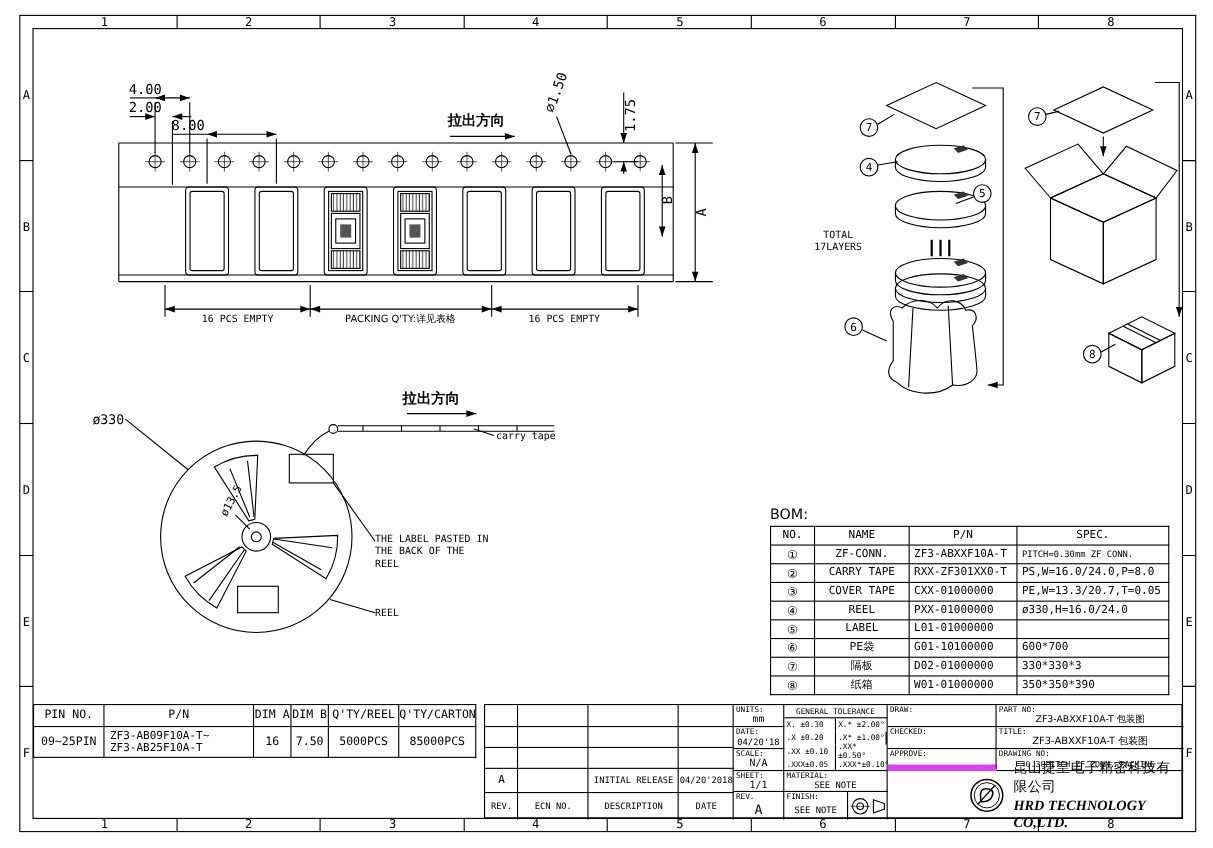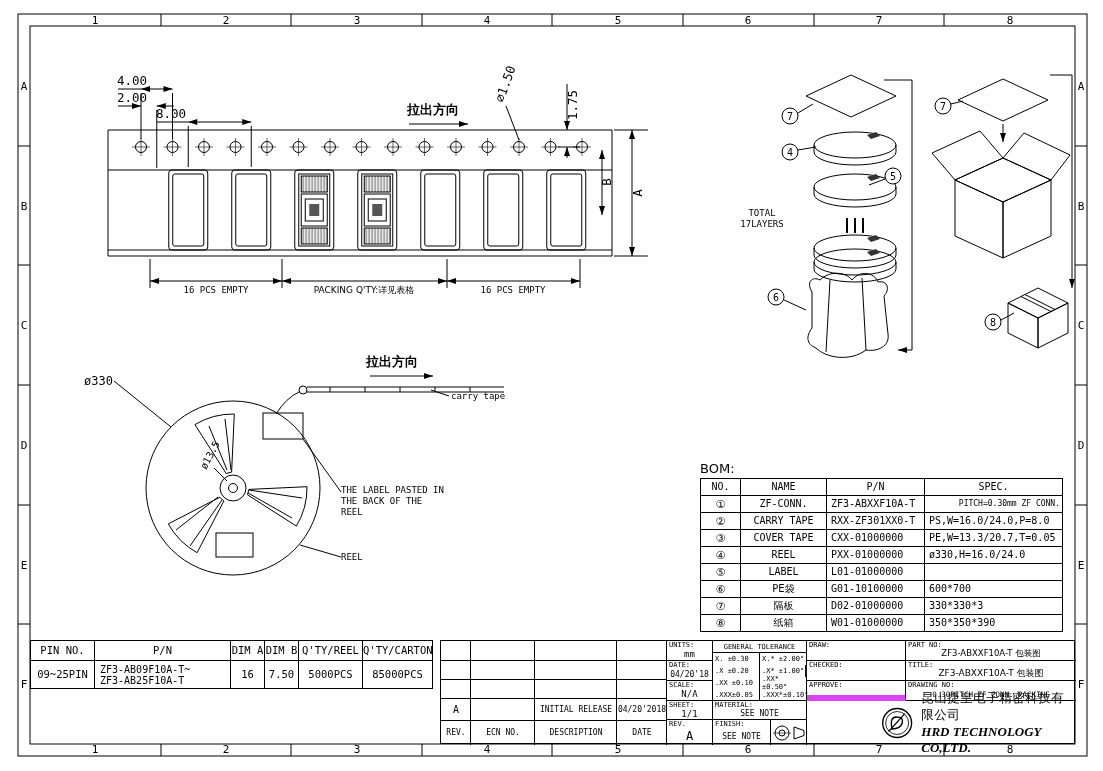--- a/index.html
+++ b/index.html
@@ -12,21 +12,21 @@
   svg#dwg{position:absolute;left:0;top:0;}
   #dwg line,#dwg path,#dwg rect,#dwg circle,#dwg ellipse,#dwg polygon,#dwg polyline{fill:none;stroke:#000;stroke-width:1;}
   #dwg text{fill:#000;stroke:none;font-size:12.5px;font-family:"DejaVu Sans Mono",monospace;}
   #dwg .s9{font-size:9px;} #dwg .s10{font-size:10px;} #dwg .s11{font-size:11px;} #dwg .s12{font-size:12px;}
   #dwg .mid{text-anchor:middle;}
   #dwg .cjk{font-family:"DejaVu Sans",sans-serif;font-weight:bold;font-size:13px;}
   table{border-collapse:collapse;table-layout:fixed;}
   #bom{width:362px;} #bom td{border:1px solid #000;font-size:10px;text-align:center;padding:0 2px;height:16px;line-height:1;overflow:hidden;white-space:nowrap;}
   #bom td.bl{text-align:left;padding-left:4px;}
   #bom td.bno{font-size:11px;font-family:"DejaVu Sans",sans-serif;}
-  #bom td.sm{font-size:8px;text-align:right;}
+  #bom td.sm{font-size:8px;}
   #pin{width:402px;} #pin td{border:1px solid #000;font-size:10.5px;text-align:center;padding:0;line-height:1.1;overflow:hidden;white-space:nowrap;}
   #pin td.pnc{text-align:left;padding-left:5px;font-size:10px;}
   .tb{position:absolute;left:440px;top:640px;width:635px;height:104px;border:1px solid #000;box-sizing:border-box;}
   .tb .cell{font-size:8px;}
 </style>
 </head>
 <body>
 
 <div class="sheet">
 

